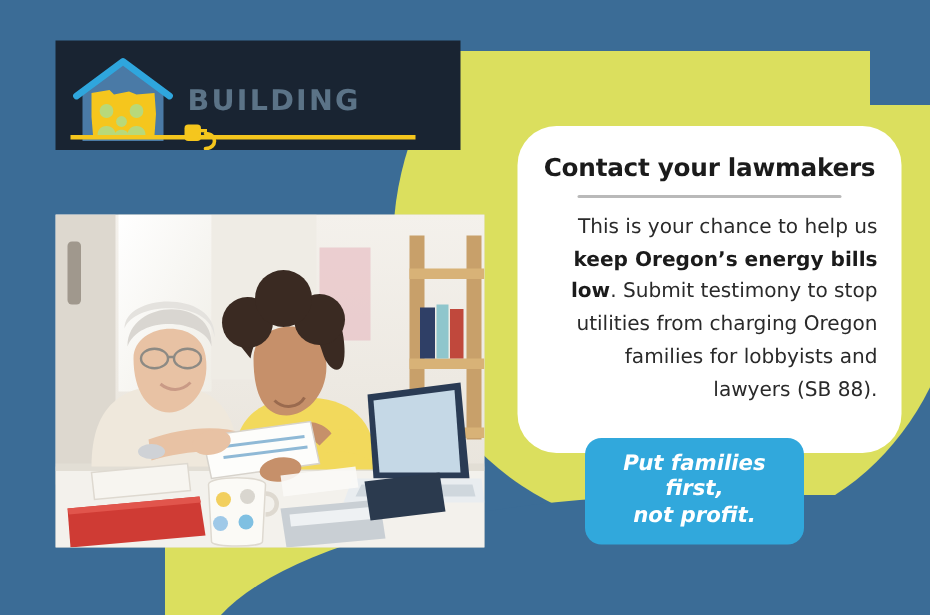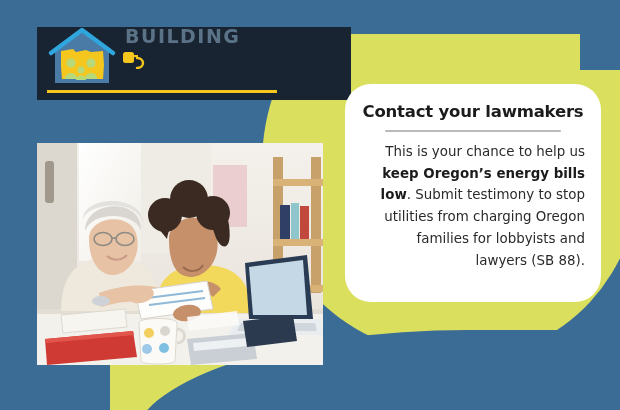--- a/index.html
+++ b/index.html
@@ -40,23 +40,23 @@
     border-radius:60% 0 0 0;
   }
   .blue-left-edge{
     position:absolute;left:0;top:300px;width:110px;height:130px;background:#3b6c96;
   }
   .blue-top{position:absolute;left:0;top:0;width:620px;height:34px;background:#3b6c96;}
   .blue-right-top{position:absolute;right:0;top:0;width:40px;height:70px;background:#3b6c96;}
 
   
   .logo-panel{
-    position:absolute;left:37px;top:27px;width:314px;height:73px;
+    position:absolute;left:37px;top:27px;width:270px;height:73px;
     background:#192432;
-    display:flex;align-items:flex-start;
+    display:flex;align-items:flex-end;
   }
   .logo-mark{position:relative;width:74px;height:62px;margin-left:8px;flex:none;}
   .logo-words{margin-left:6px;line-height:1;}
   .word-building{
     font-family:"DejaVu Sans", sans-serif;
     font-weight:700;font-size:19px;letter-spacing:1.5px;
     color:#5b7387;
   }
   .word-resilience-row{display:flex;align-items:center;margin-top:3px;}
   .word-resilience{
@@ -246,14 +246,18 @@
       <path d="M150 174 L200 168 L202 182 L152 188 Z" fill="#fbfaf7" opacity="0.9"></path>
     </svg>
   </div>
 
   <div class="card">
     <div class="card-title">Contact your lawmakers</div>
     <div class="divider"></div>
     <div class="card-body">This is your chance to help us <b>keep Oregon’s energy bills low</b>. Submit testimony to stop utilities from charging Oregon families for lobbyists and lawyers (SB 88).</div>
   </div>
 
+  <div class="cta">
+    <span class="cta-text">Put families first,</span>
+    <span class="cta-text">not profit.</span>
+  </div>
 
 </div>
 
 </body></html>

